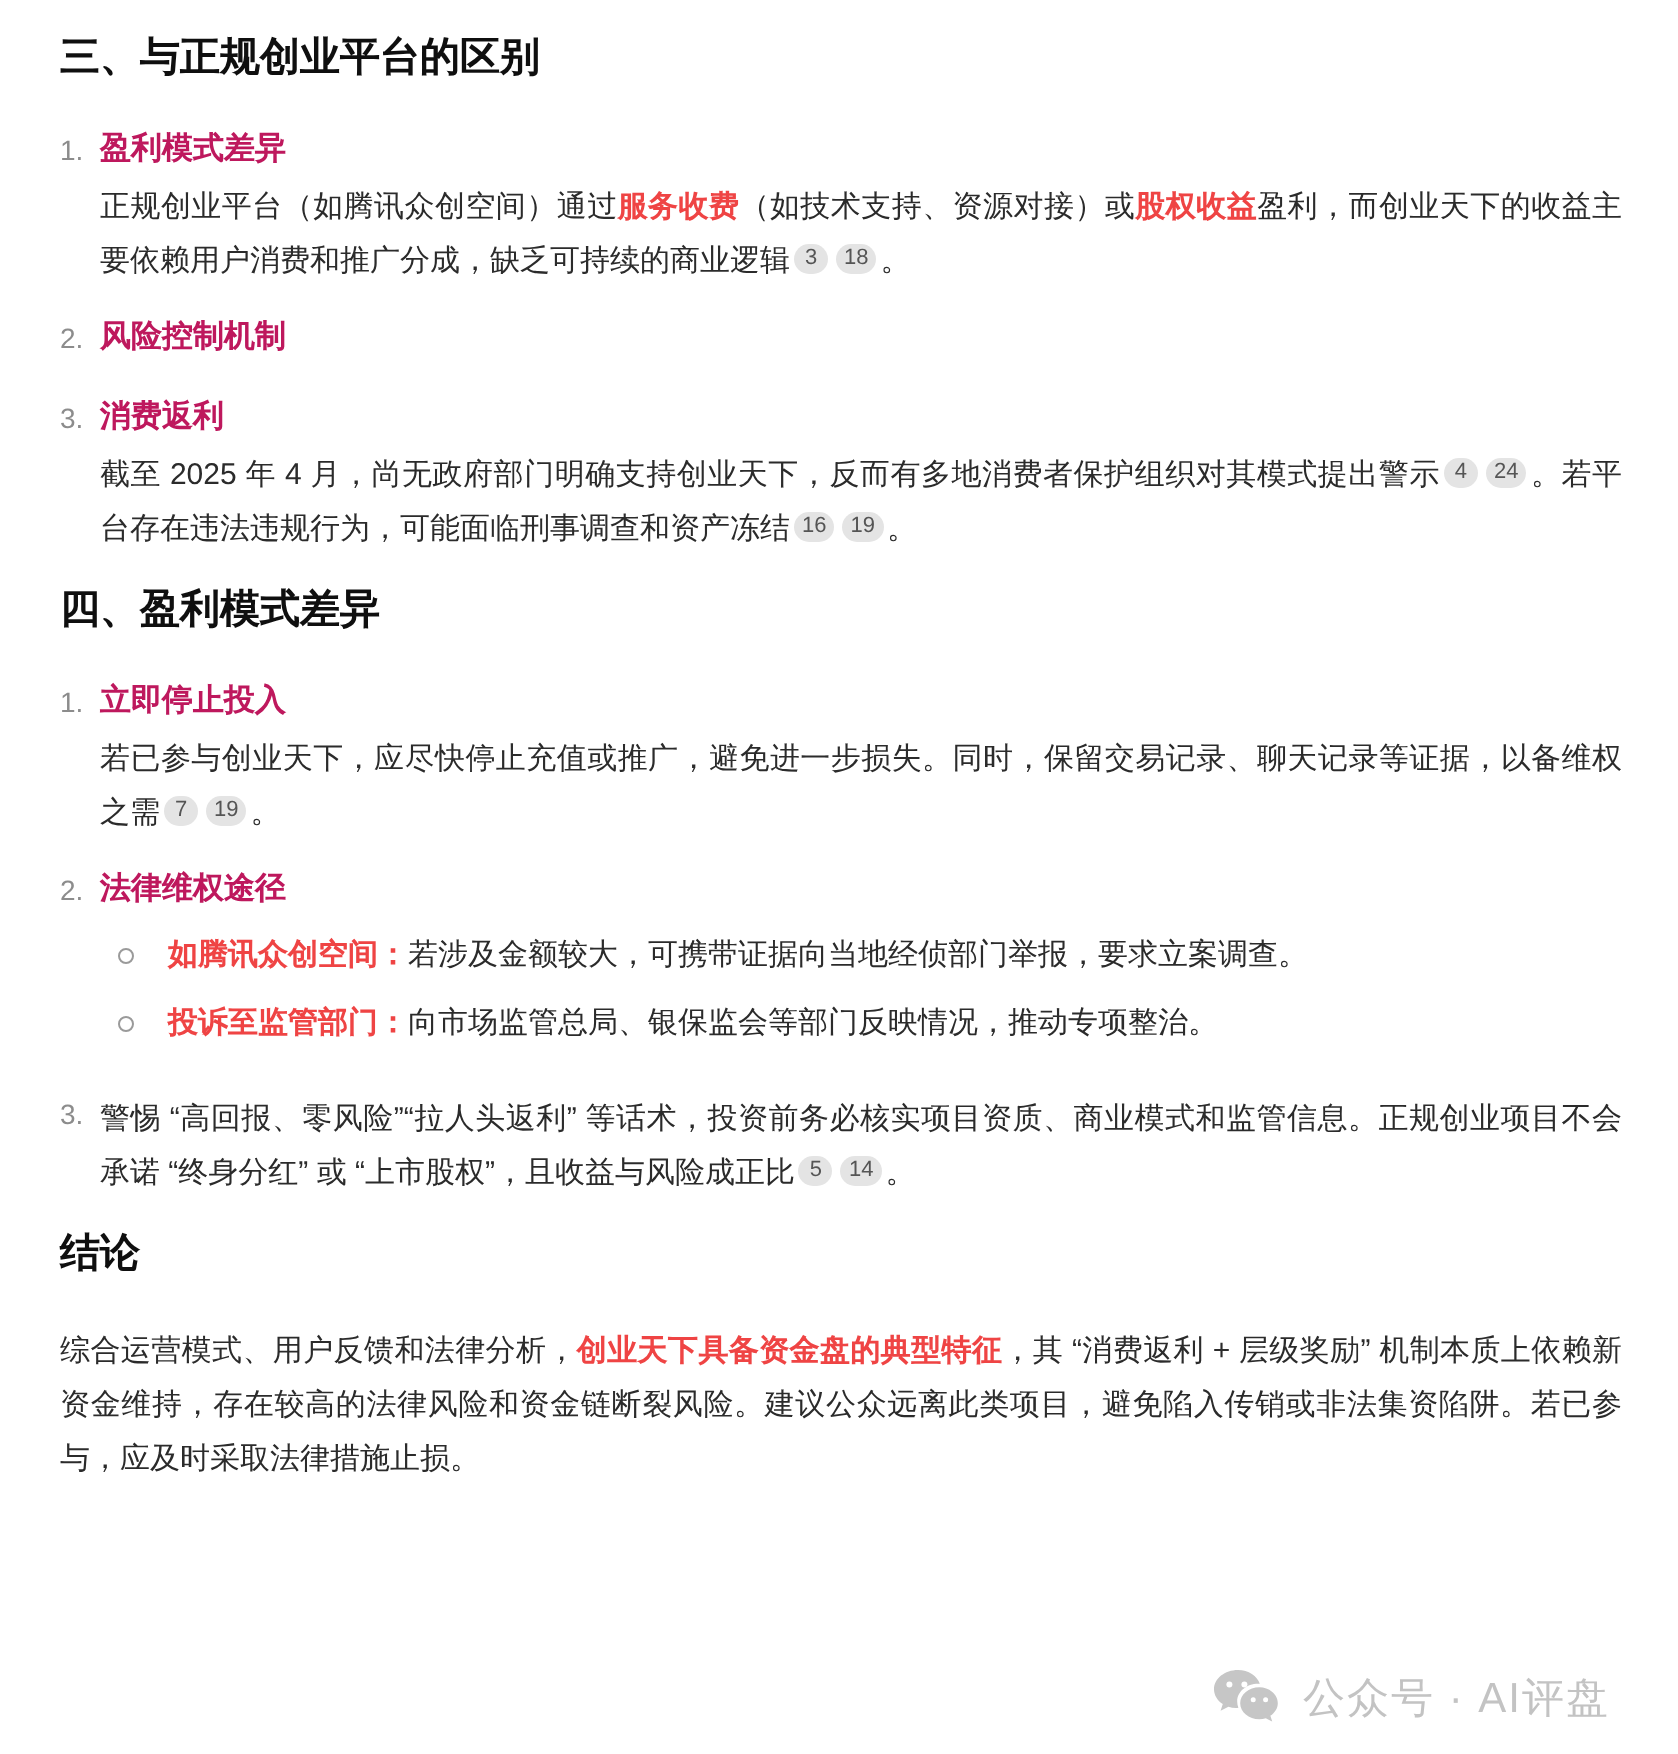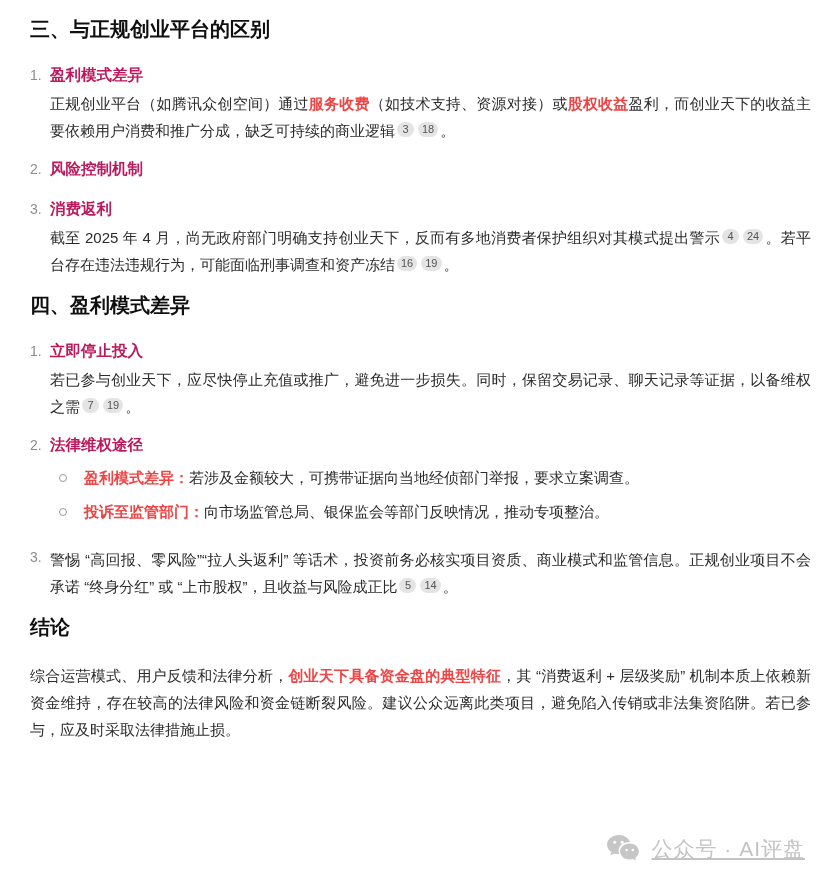--- a/index.html
+++ b/index.html
@@ -38,21 +38,21 @@
   .badge{
     display:inline-block;min-width:9px;padding:1px 4px;margin:0 2px;
     border-radius:9px;background:#e4e4e4;color:#555555;
     font-size:11px;line-height:13px;text-align:center;
     vertical-align:3px;cursor:pointer;
   }
   .concl{margin-top:2px;}
   .watermark{
     position:absolute;right:34px;bottom:14px;
     display:flex;align-items:center;gap:9px;
-    color:#c3c3c3;font-size:21px;letter-spacing:1px;text-decoration:underline;
+    color:#c3c3c3;font-size:21px;letter-spacing:1px;
   }
   .watermark .wicon{display:inline-flex;}
 </style>
 </head>
 <body>
 
 <div>
 
   <h2 class="first">三、与正规创业平台的区别</h2>
 
@@ -89,21 +89,21 @@
     </div>
   </div>
 
   <div class="oli">
     <span class="onum">2.</span>
     <div class="obody">
       <div class="otitle">法律维权途径</div>
       <div class="bullets">
         <div class="bli">
           <span class="bmark"></span>
-          <p class="para"><strong>盈利模式差异：</strong><span>若涉及金额较大，可携带证据向当地经侦部门举报，要求立案调查。</span></p>
+          <p class="para"><strong>如腾讯众创空间：</strong><span>若涉及金额较大，可携带证据向当地经侦部门举报，要求立案调查。</span></p>
         </div>
         <div class="bli">
           <span class="bmark"></span>
           <p class="para"><strong>投诉至监管部门：</strong><span>向市场监管总局、银保监会等部门反映情况，推动专项整治。</span></p>
         </div>
       </div>
     </div>
   </div>
 
   <div class="oli">

